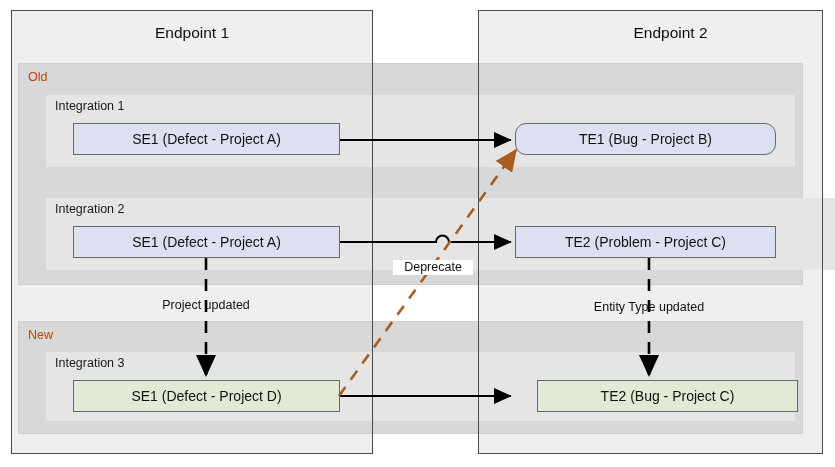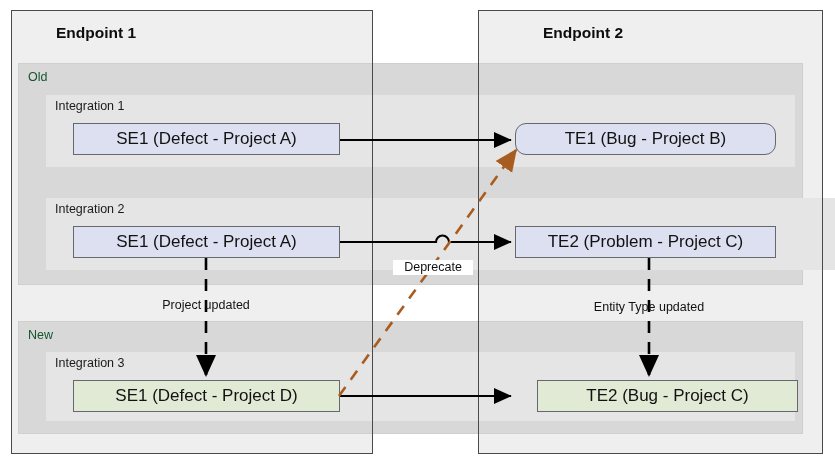--- a/index.html
+++ b/index.html
@@ -21,21 +21,21 @@
     position: absolute;
     background: #d8d8d8;
     border: 1px solid #cfcfcf;
     box-sizing: border-box;
   }
   .band-label {
     position: absolute;
     left: 9px;
     top: 6px;
     font-size: 12.5px;
-    color: #14532d;
+    color: #c2410c;
     white-space: nowrap;
   }
 
   
   .integ {
     position: absolute;
     background: #e5e5e5;
     box-sizing: border-box;
   }
   .integ-label {
@@ -49,36 +49,36 @@
   .endpoint-fill {
     position: absolute;
     background: #efefef;
     box-sizing: border-box;
     border: 1.4px solid #4a4a4a;
     border-bottom: none;
   }
   .endpoint-title {
     position: absolute;
     width: 100%;
+    text-align: center;
     font-size: 15.5px;
-    font-weight: bold;
+    font-weight: normal;
     color: #0d0d0d;
     white-space: nowrap;
-    padding-left: 44px;
   }
 
   
   .node {
     position: absolute;
     box-sizing: border-box;
     border: 1.4px solid #65686c;
     display: flex;
     align-items: center;
     justify-content: center;
-    font-size: 17px;
+    font-size: 14px;
     color: #121212;
     white-space: nowrap;
   }
   .node.blue  { background: #dce0f0; }
   .node.green { background: #e0ead5; }
 
   
   #arrows {
     position: absolute;
     left: 0; top: 0;

